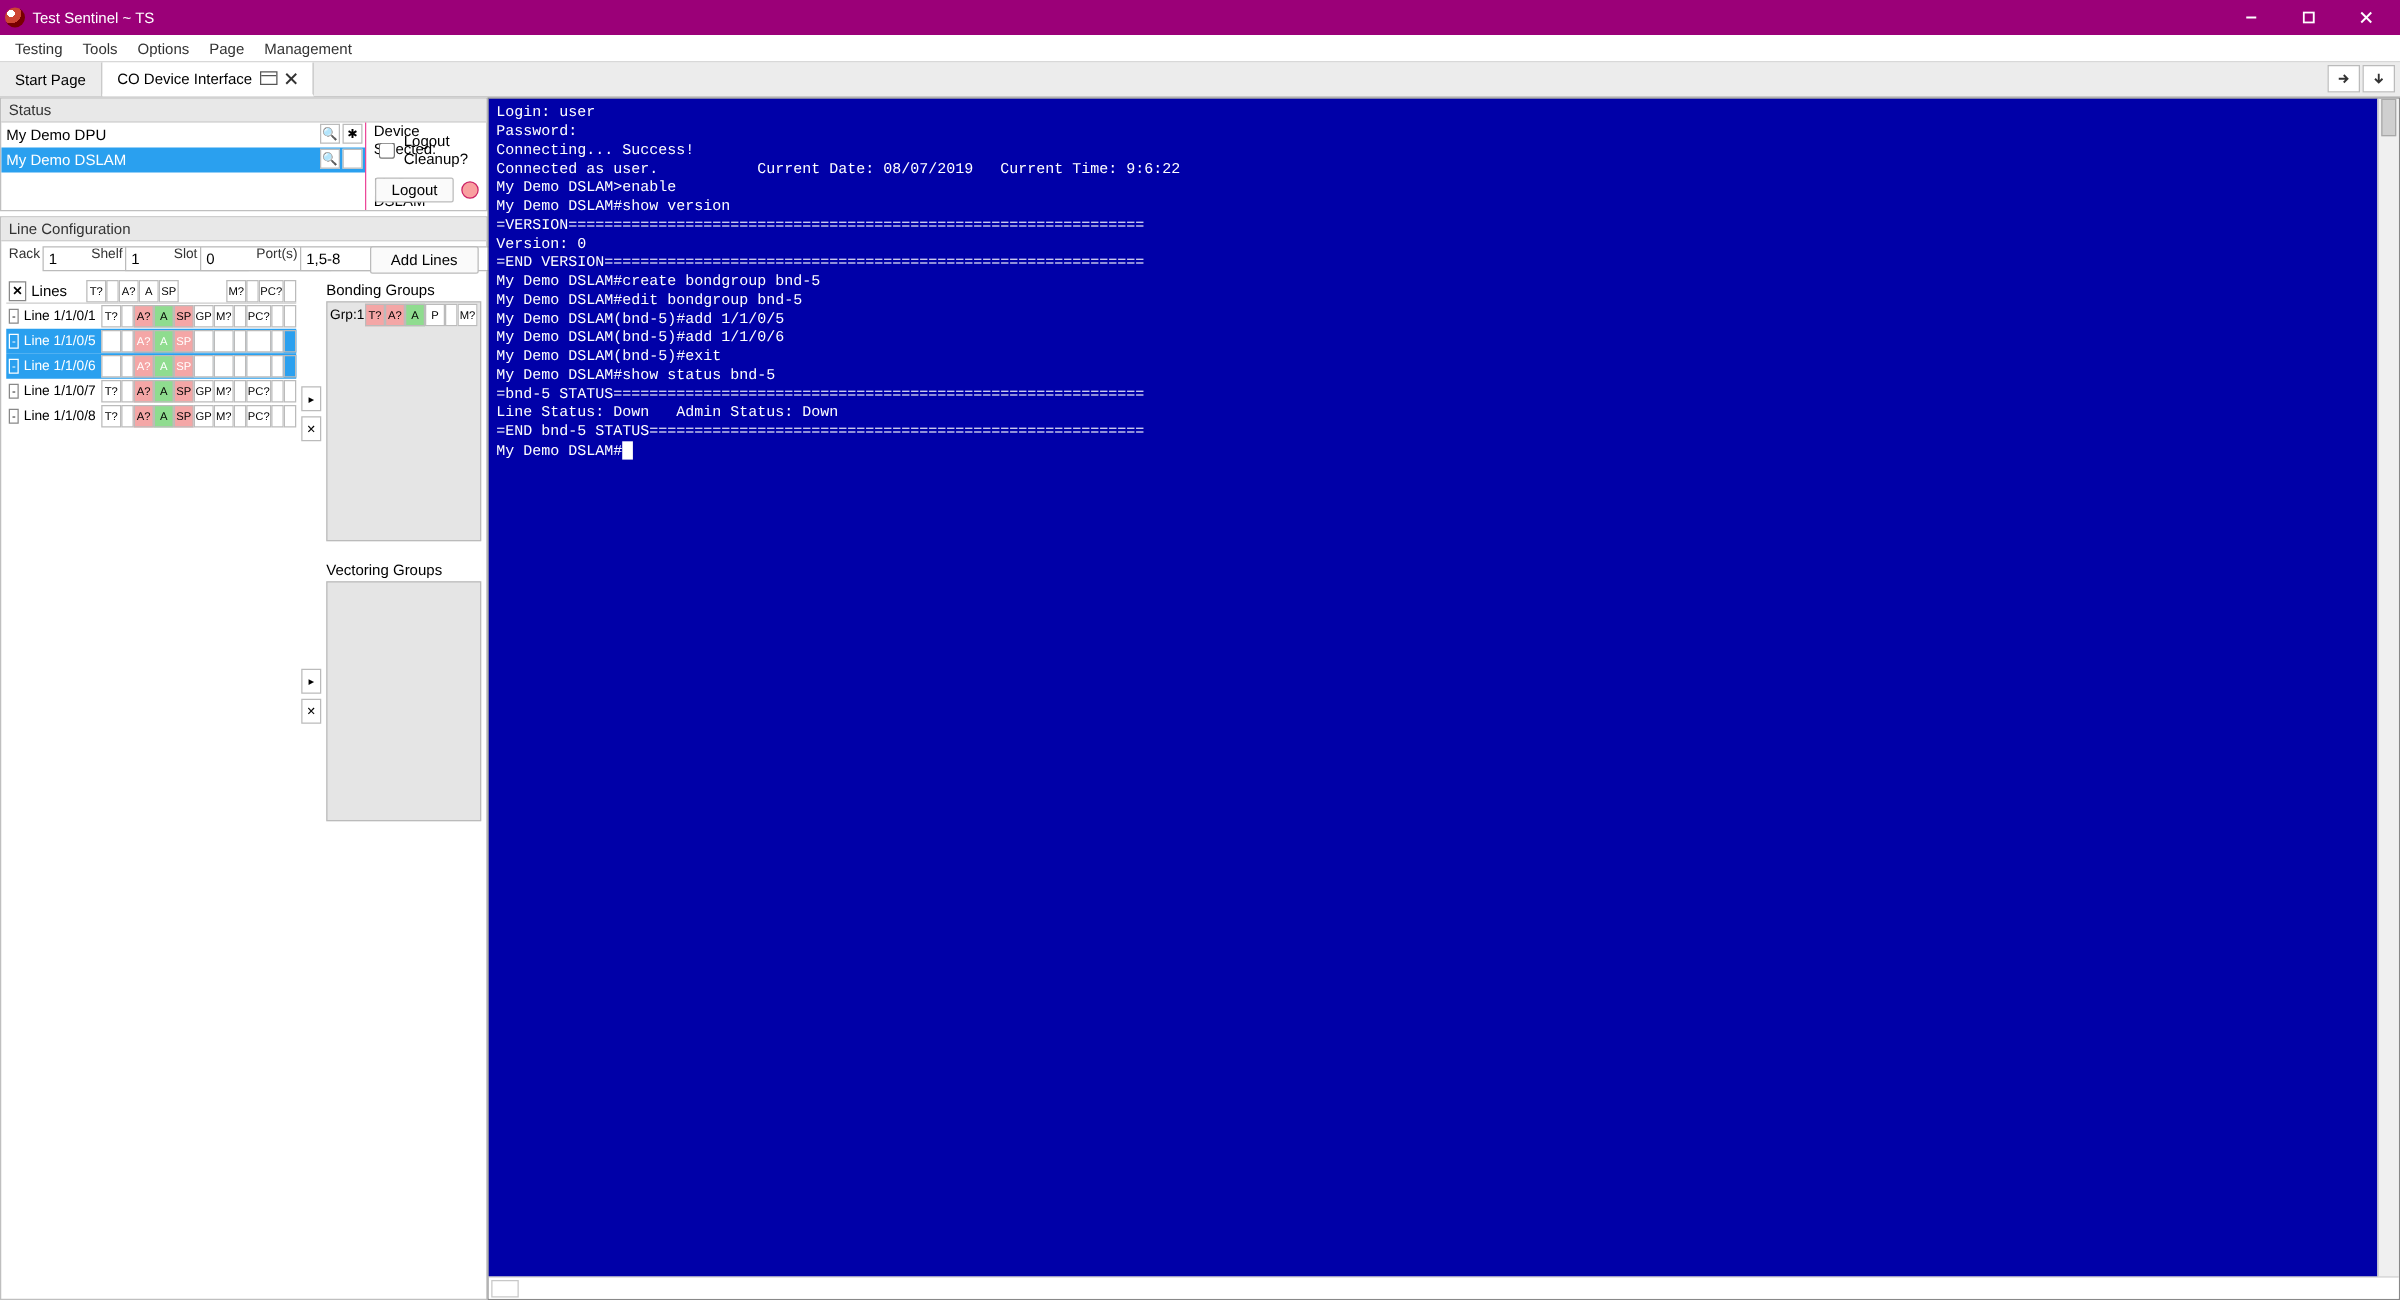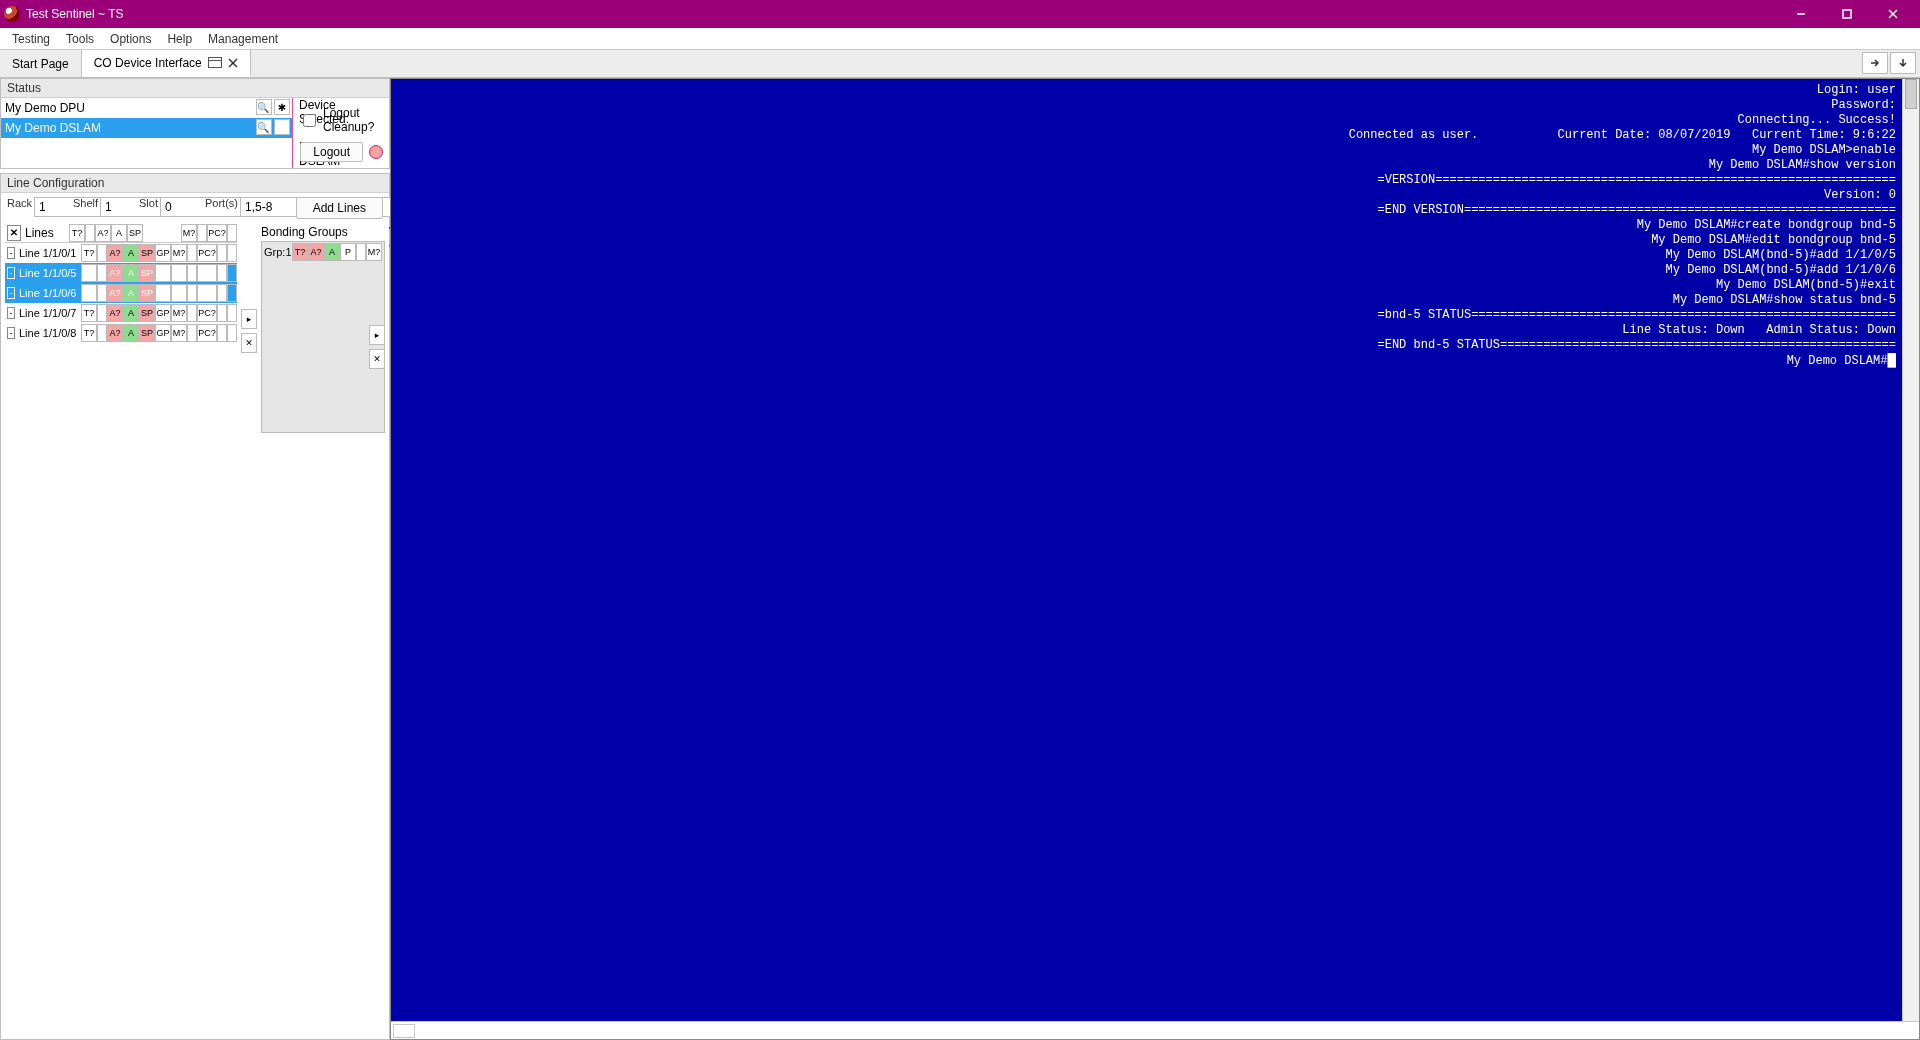--- a/index.html
+++ b/index.html
@@ -68,30 +68,30 @@
   .cell.grn { background:#8fdc8f; }
   .cell.blue { background:#2aa0ef; color:#fff; }
   .line-row .minus { width:12px; height:12px; border:1px solid #888; margin:0 2px; display:flex; align-items:center; justify-content:center; font-size:9px; background:#fff;}
   .line-row .linelabel { flex:0 0 64px; font-size:11px; padding-left:2px; }
   .line-row.sel { background:#2aa0ef; color:#fff; }
   .line-row.sel .minus { background:#2aa0ef; color:#fff; border-color:#fff; }
 
   .lines-mid { width:18px; display:flex; flex-direction:column; gap:4px; padding-top:86px;}
   .lines-mid .arrowbtn { width:16px; height:20px; border:1px solid #bbb; background:#fff; font-size:9px; display:flex; align-items:center; justify-content:center; }
 
-  .groups-col { flex:1; display:flex; flex-direction:row; gap:4px; }
+  .groups-col { flex:1; display:flex; flex-direction:column; gap:14px; }
   .grp-box { border:1px solid #bbb; background:#e5e5e5; }
   .grp-label { font-size:12px; padding:2px 0; }
   .grp-row { display:flex; align-items:center; height:20px; font-size:10px; padding:0 2px; gap:0; }
   .grp-row .grplabel { width:28px; font-size:11px; }
   .side-btns { width:18px; display:flex; flex-direction:column; gap:4px; padding-top:70px; margin-right:2px;}
   .side-btns .arrowbtn { width:16px; height:20px; border:1px solid #bbb; background:#fff; font-size:9px; display:flex; align-items:center; justify-content:center; }
 
   
-  .terminal-wrap { flex:1; display:flex; flex-direction:column;text-align:right; }
+  .terminal-wrap { flex:1; display:flex; flex-direction:column; }
   .terminal { flex:1; background:#0000a8; color:#fff; font-family: "Consolas","Courier New",monospace; font-size:12px; line-height:15px; padding:4px 6px; white-space:pre; overflow:auto; position:relative; }
   .terminal-area { position:relative; flex:1; border:1px solid #888; }
   .vscroll { width:17px; background:#f0f0f0; border-left:1px solid #c8c8c8; position:relative; }
   .vscroll .thumb { position:absolute; top:0; left:2px; right:2px; height:30px; background:#cfcfcf; border:1px solid #a8a8a8; }
   .term-bottom { height:18px; background:#fff; border-top:1px solid #c8c8c8; display:flex; }
   .term-bottom .stub { width:22px; height:14px; border:1px solid #c8c8c8; margin:2px; background:#fff;}
   
   .caret::after { content:"█"; color:#fff; animation:blink 1s steps(1) infinite; }
   @keyframes blink { 50% { opacity:0; } }
 
@@ -124,21 +124,21 @@
         <line x1="1" y1="1" x2="9" y2="9"></line>
         <line x1="9" y1="1" x2="1" y2="9"></line>
       </svg>
     </div>
 </div>
 
 <div class="menubar">
   <span>Testing</span>
   <span>Tools</span>
   <span>Options</span>
-  <span>Help</span>
+  <span>Page</span>
   <span>Management</span>
 </div>
 
 <div class="tabstrip">
   <div class="tab">
     <span>Start Page</span>
   </div>
   <div class="tab active">
     <span>CO Device Interface</span>
     <span class="window-icon"></span>

